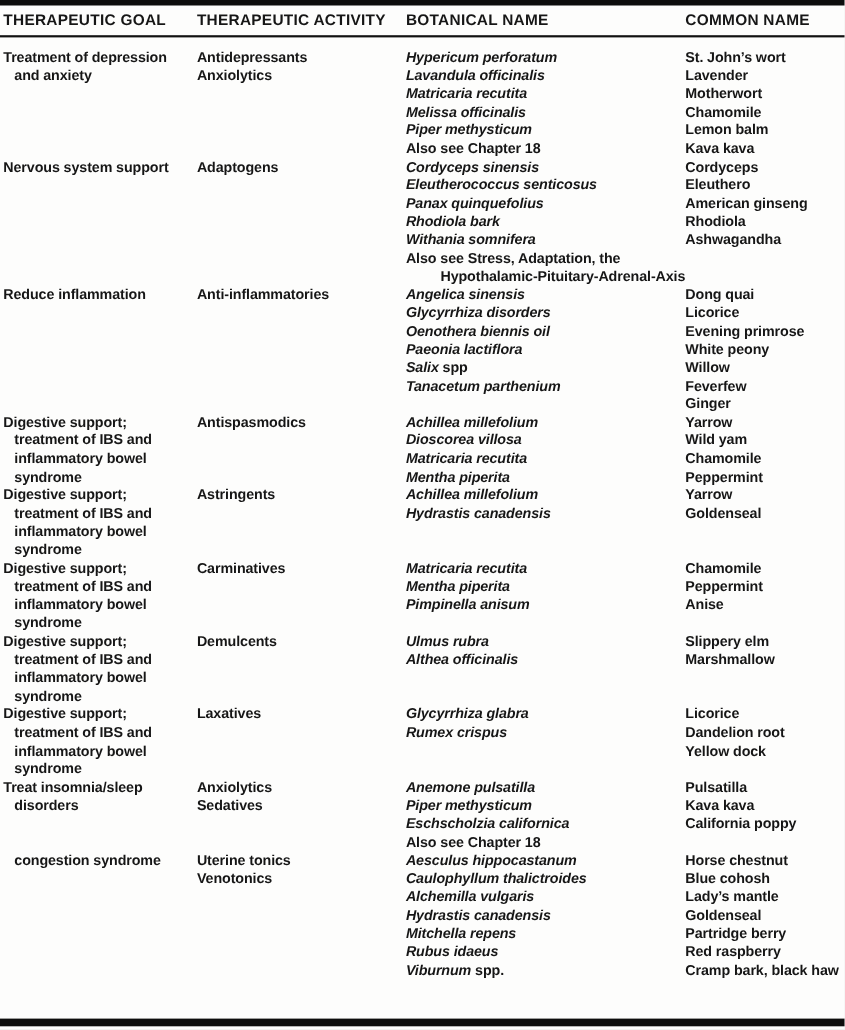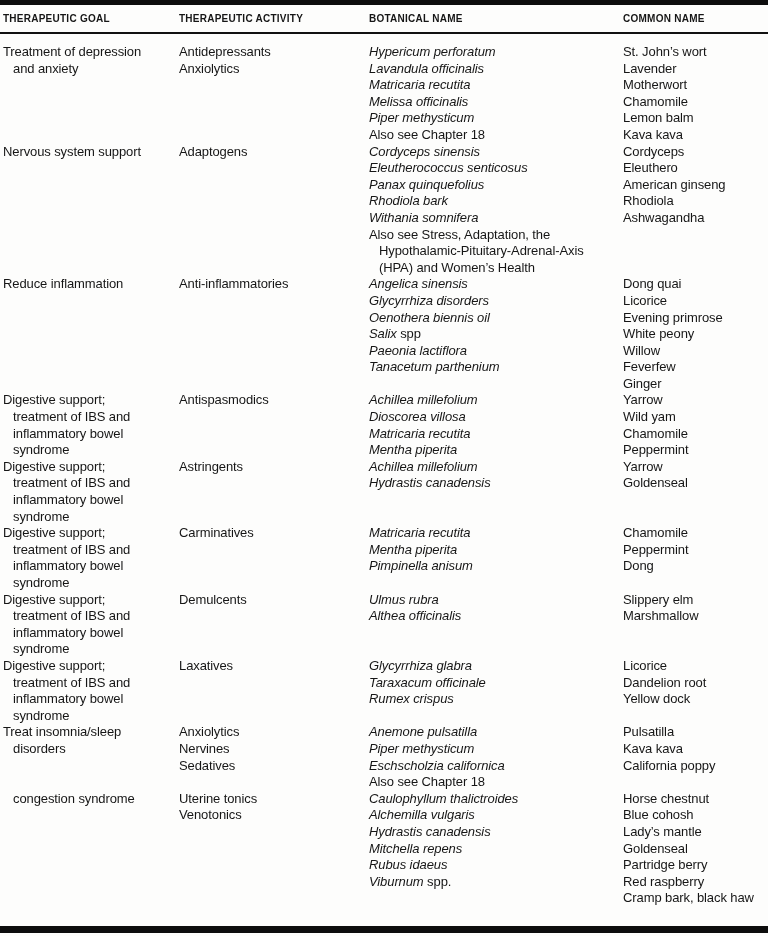--- a/index.html
+++ b/index.html
@@ -9,32 +9,32 @@
     overflow:hidden;box-sizing:border-box;
   }
   .bar{background:#0d0d0d;position:absolute;left:0;right:0;}
   .bar.top{top:0;height:5px;}
   .bar.bottom{top:926px;height:7px;}
   .hdr-row{
     display:grid;grid-template-columns:176px 190px 254px 1fr;
     padding-left:3px;position:absolute;top:11px;left:0;right:0;
   }
   .hdr{
-    font-weight:700;font-size:10px;letter-spacing:.25px;line-height:15px;
+    font-weight:700;font-size:14px;letter-spacing:.25px;line-height:15px;
     white-space:nowrap;
   }
   .rule{position:absolute;top:32px;left:0;right:0;height:2px;background:#111;}
   .tbody{position:absolute;top:44px;left:0;right:0;}
   .sect{display:grid;grid-template-columns:176px 190px 254px 1fr;padding-left:3px;}
-  .cell{min-width:0;}
+  .cell{min-width:0;font-weight:bold;}
   .line{
     font-size:13px;line-height:16.6px;letter-spacing:-.1px;white-space:nowrap;
   }
   .cell.goal .line.cont{padding-left:10px;}
-  .cell.bot .line.cont{padding-left:10px;}
+  .cell.bot .line.cont{padding-left:10px;text-align:right;}
   .it{font-style:italic;}
   .rm{font-style:normal;}
 </style>
 </head>
 <body>
 
 <div class="page">
   <div class="bar top"></div>
 
   <div class="hdr-row">
@@ -81,43 +81,42 @@
           <div class="line">Adaptogens</div>
         </div>
         <div class="cell bot">
           <div class="line"><span class="it">Cordyceps sinensis</span></div>
           <div class="line"><span class="it">Eleutherococcus senticosus</span></div>
           <div class="line"><span class="it">Panax quinquefolius</span></div>
           <div class="line"><span class="it">Rhodiola bark</span></div>
           <div class="line"><span class="it">Withania somnifera</span></div>
           <div class="line"><span class="rm">Also see Stress, Adaptation, the</span></div>
           <div class="line cont"><span class="rm">Hypothalamic-Pituitary-Adrenal-Axis</span></div>
-          <div class="line cont"><span class="rm">(HPA) and Women’s Health</span></div>
         </div>
         <div class="cell">
           <div class="line">Cordyceps</div>
           <div class="line">Eleuthero</div>
           <div class="line">American ginseng</div>
           <div class="line">Rhodiola</div>
           <div class="line">Ashwagandha</div>
         </div>
       </div>
       <div class="sect">
         <div class="cell goal">
           <div class="line">Reduce inflammation</div>
         </div>
         <div class="cell">
           <div class="line">Anti-inflammatories</div>
         </div>
         <div class="cell bot">
           <div class="line"><span class="it">Angelica sinensis</span></div>
           <div class="line"><span class="it">Glycyrrhiza disorders</span></div>
           <div class="line"><span class="it">Oenothera biennis oil</span></div>
+          <div class="line"><span class="it">Paeonia lactiflora</span></div>
           <div class="line"><span class="it">Salix</span><span class="rm"> spp</span></div>
-          <div class="line"><span class="it">Paeonia lactiflora</span></div>
           <div class="line"><span class="it">Tanacetum parthenium</span></div>
         </div>
         <div class="cell">
           <div class="line">Dong quai</div>
           <div class="line">Licorice</div>
           <div class="line">Evening primrose</div>
           <div class="line">White peony</div>
           <div class="line">Willow</div>
           <div class="line">Feverfew</div>
           <div class="line">Ginger</div>
@@ -176,21 +175,21 @@
           <div class="line">Carminatives</div>
         </div>
         <div class="cell bot">
           <div class="line"><span class="it">Matricaria recutita</span></div>
           <div class="line"><span class="it">Mentha piperita</span></div>
           <div class="line"><span class="it">Pimpinella anisum</span></div>
         </div>
         <div class="cell">
           <div class="line">Chamomile</div>
           <div class="line">Peppermint</div>
-          <div class="line">Dong</div>
+          <div class="line">Anise</div>
         </div>
       </div>
       <div class="sect">
         <div class="cell goal">
           <div class="line">Digestive support;</div>
           <div class="line cont">treatment of IBS and</div>
           <div class="line cont">inflammatory bowel</div>
           <div class="line cont">syndrome</div>
         </div>
         <div class="cell">
@@ -210,37 +209,35 @@
           <div class="line">Digestive support;</div>
           <div class="line cont">treatment of IBS and</div>
           <div class="line cont">inflammatory bowel</div>
           <div class="line cont">syndrome</div>
         </div>
         <div class="cell">
           <div class="line">Laxatives</div>
         </div>
         <div class="cell bot">
           <div class="line"><span class="it">Glycyrrhiza glabra</span></div>
-          <div class="line"><span class="it">Taraxacum officinale</span></div>
           <div class="line"><span class="it">Rumex crispus</span></div>
         </div>
         <div class="cell">
           <div class="line">Licorice</div>
           <div class="line">Dandelion root</div>
           <div class="line">Yellow dock</div>
         </div>
       </div>
       <div class="sect">
         <div class="cell goal">
           <div class="line">Treat insomnia/sleep</div>
           <div class="line cont">disorders</div>
         </div>
         <div class="cell">
           <div class="line">Anxiolytics</div>
-          <div class="line">Nervines</div>
           <div class="line">Sedatives</div>
         </div>
         <div class="cell bot">
           <div class="line"><span class="it">Anemone pulsatilla</span></div>
           <div class="line"><span class="it">Piper methysticum</span></div>
           <div class="line"><span class="it">Eschscholzia californica</span></div>
           <div class="line"><span class="rm">Also see Chapter 18</span></div>
         </div>
         <div class="cell">
           <div class="line">Pulsatilla</div>
@@ -250,20 +247,21 @@
       </div>
       <div class="sect">
         <div class="cell goal">
           <div class="line cont">congestion syndrome</div>
         </div>
         <div class="cell">
           <div class="line">Uterine tonics</div>
           <div class="line">Venotonics</div>
         </div>
         <div class="cell bot">
+          <div class="line"><span class="it">Aesculus hippocastanum</span></div>
           <div class="line"><span class="it">Caulophyllum thalictroides</span></div>
           <div class="line"><span class="it">Alchemilla vulgaris</span></div>
           <div class="line"><span class="it">Hydrastis canadensis</span></div>
           <div class="line"><span class="it">Mitchella repens</span></div>
           <div class="line"><span class="it">Rubus idaeus</span></div>
           <div class="line"><span class="it">Viburnum</span><span class="rm"> spp.</span></div>
         </div>
         <div class="cell">
           <div class="line">Horse chestnut</div>
           <div class="line">Blue cohosh</div>

